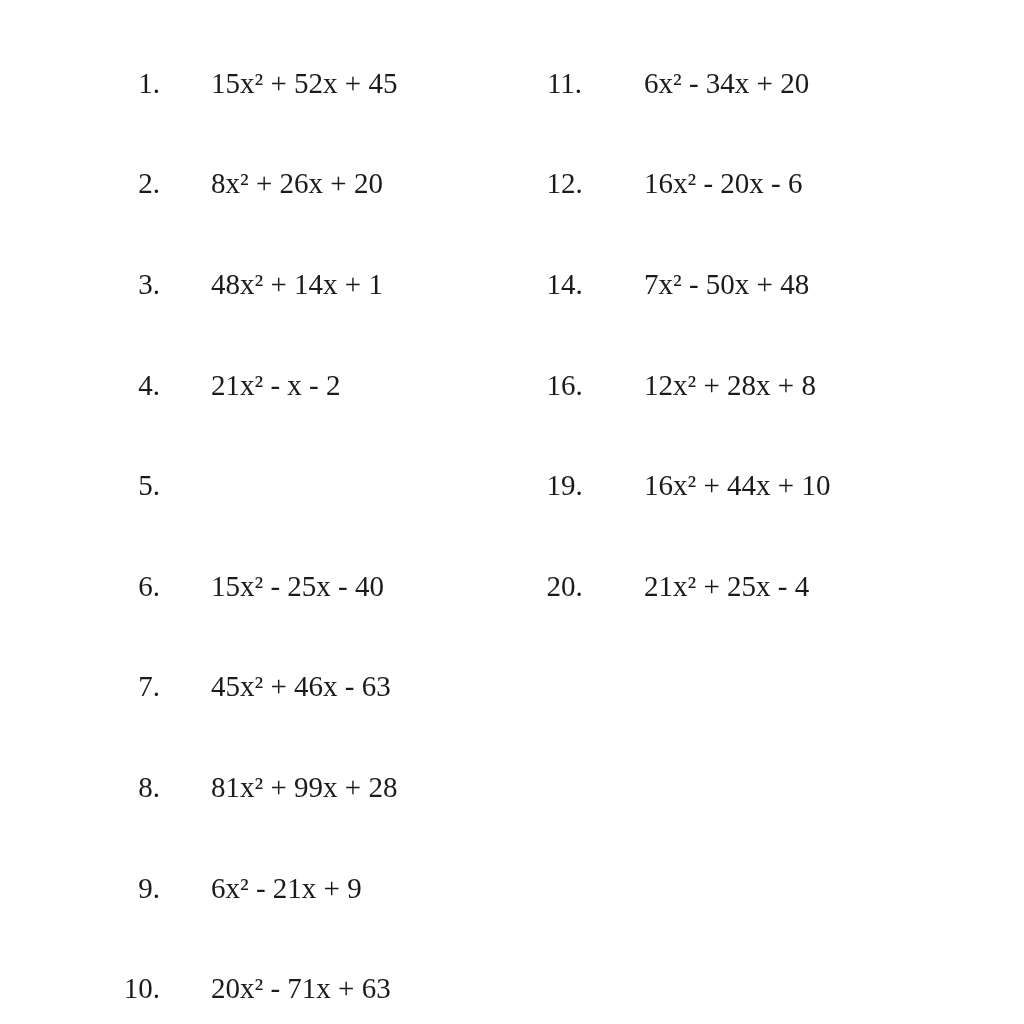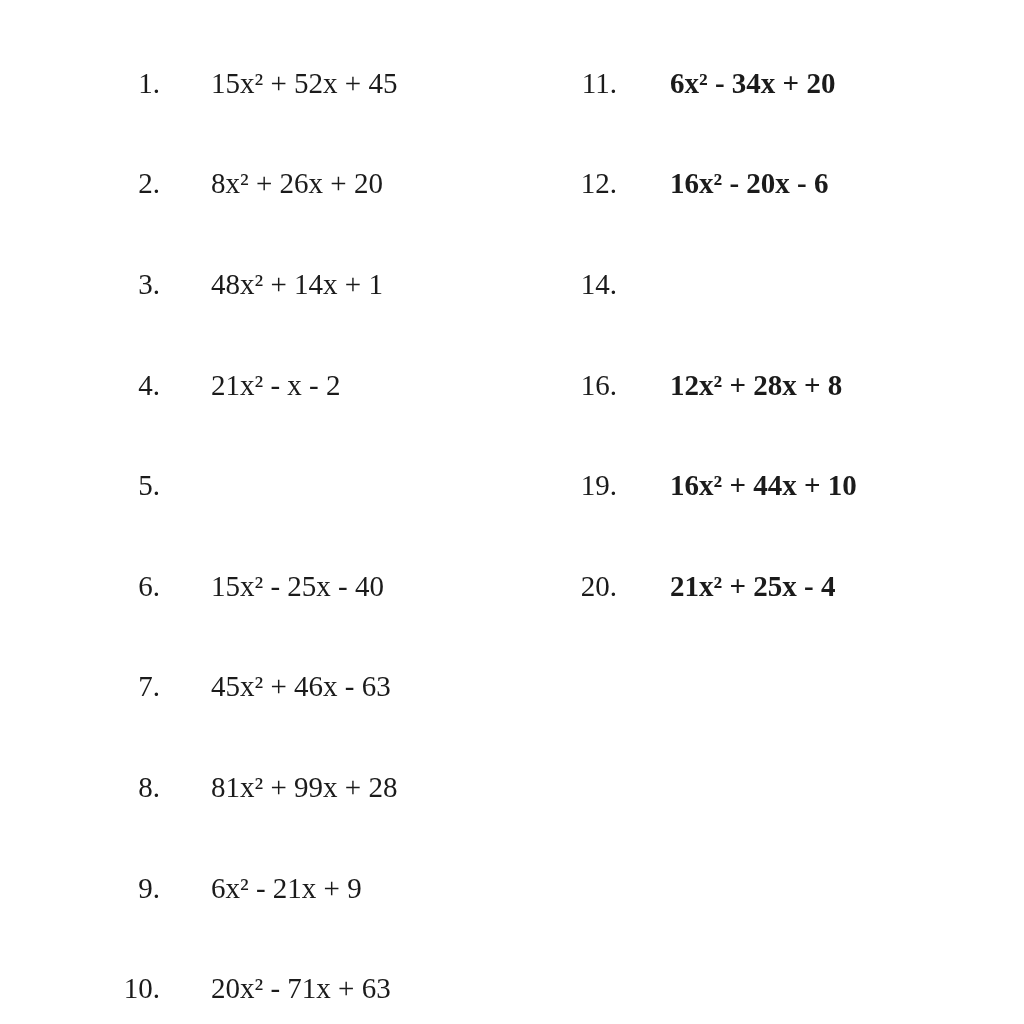--- a/index.html
+++ b/index.html
@@ -29,26 +29,26 @@
     height: 100.6px;
     display: flex;
     align-items: center;
   }
   .num {
     display: inline-block;
     text-align: right;
     flex: 0 0 auto;
   }
   .col-left  .num { width: 160px; }
-  .col-right .num { width: 105px; }
+  .col-right .num { width: 105px; text-align: center; }
   .expr {
     flex: 0 0 auto;
   }
   .col-left  .expr { margin-left: 51px; font-family: Liberation Serif, serif; }
-  .col-right .expr { margin-left: 53px; font-weight: bold; }
+  .col-right .expr { margin-left: 27px; }
 </style>
 </head>
 <body>
 
 <div class="worksheet">
 
   <div class="col col-left">
     <div class="row">
       <span class="num">1.</span>
       <span class="expr">15x² + 52x + 45</span>
@@ -94,20 +94,21 @@
     <div class="row">
       <span class="num">11.</span>
       <span class="expr">6x² - 34x + 20</span>
     </div>
     <div class="row">
       <span class="num">12.</span>
       <span class="expr">16x² - 20x - 6</span>
     </div>
     <div class="row">
       <span class="num">14.</span>
+      <span class="expr">7x² - 50x + 48</span>
     </div>
     <div class="row">
       <span class="num">16.</span>
       <span class="expr">12x² + 28x + 8</span>
     </div>
     <div class="row">
       <span class="num">19.</span>
       <span class="expr">16x² + 44x + 10</span>
     </div>
     <div class="row">

